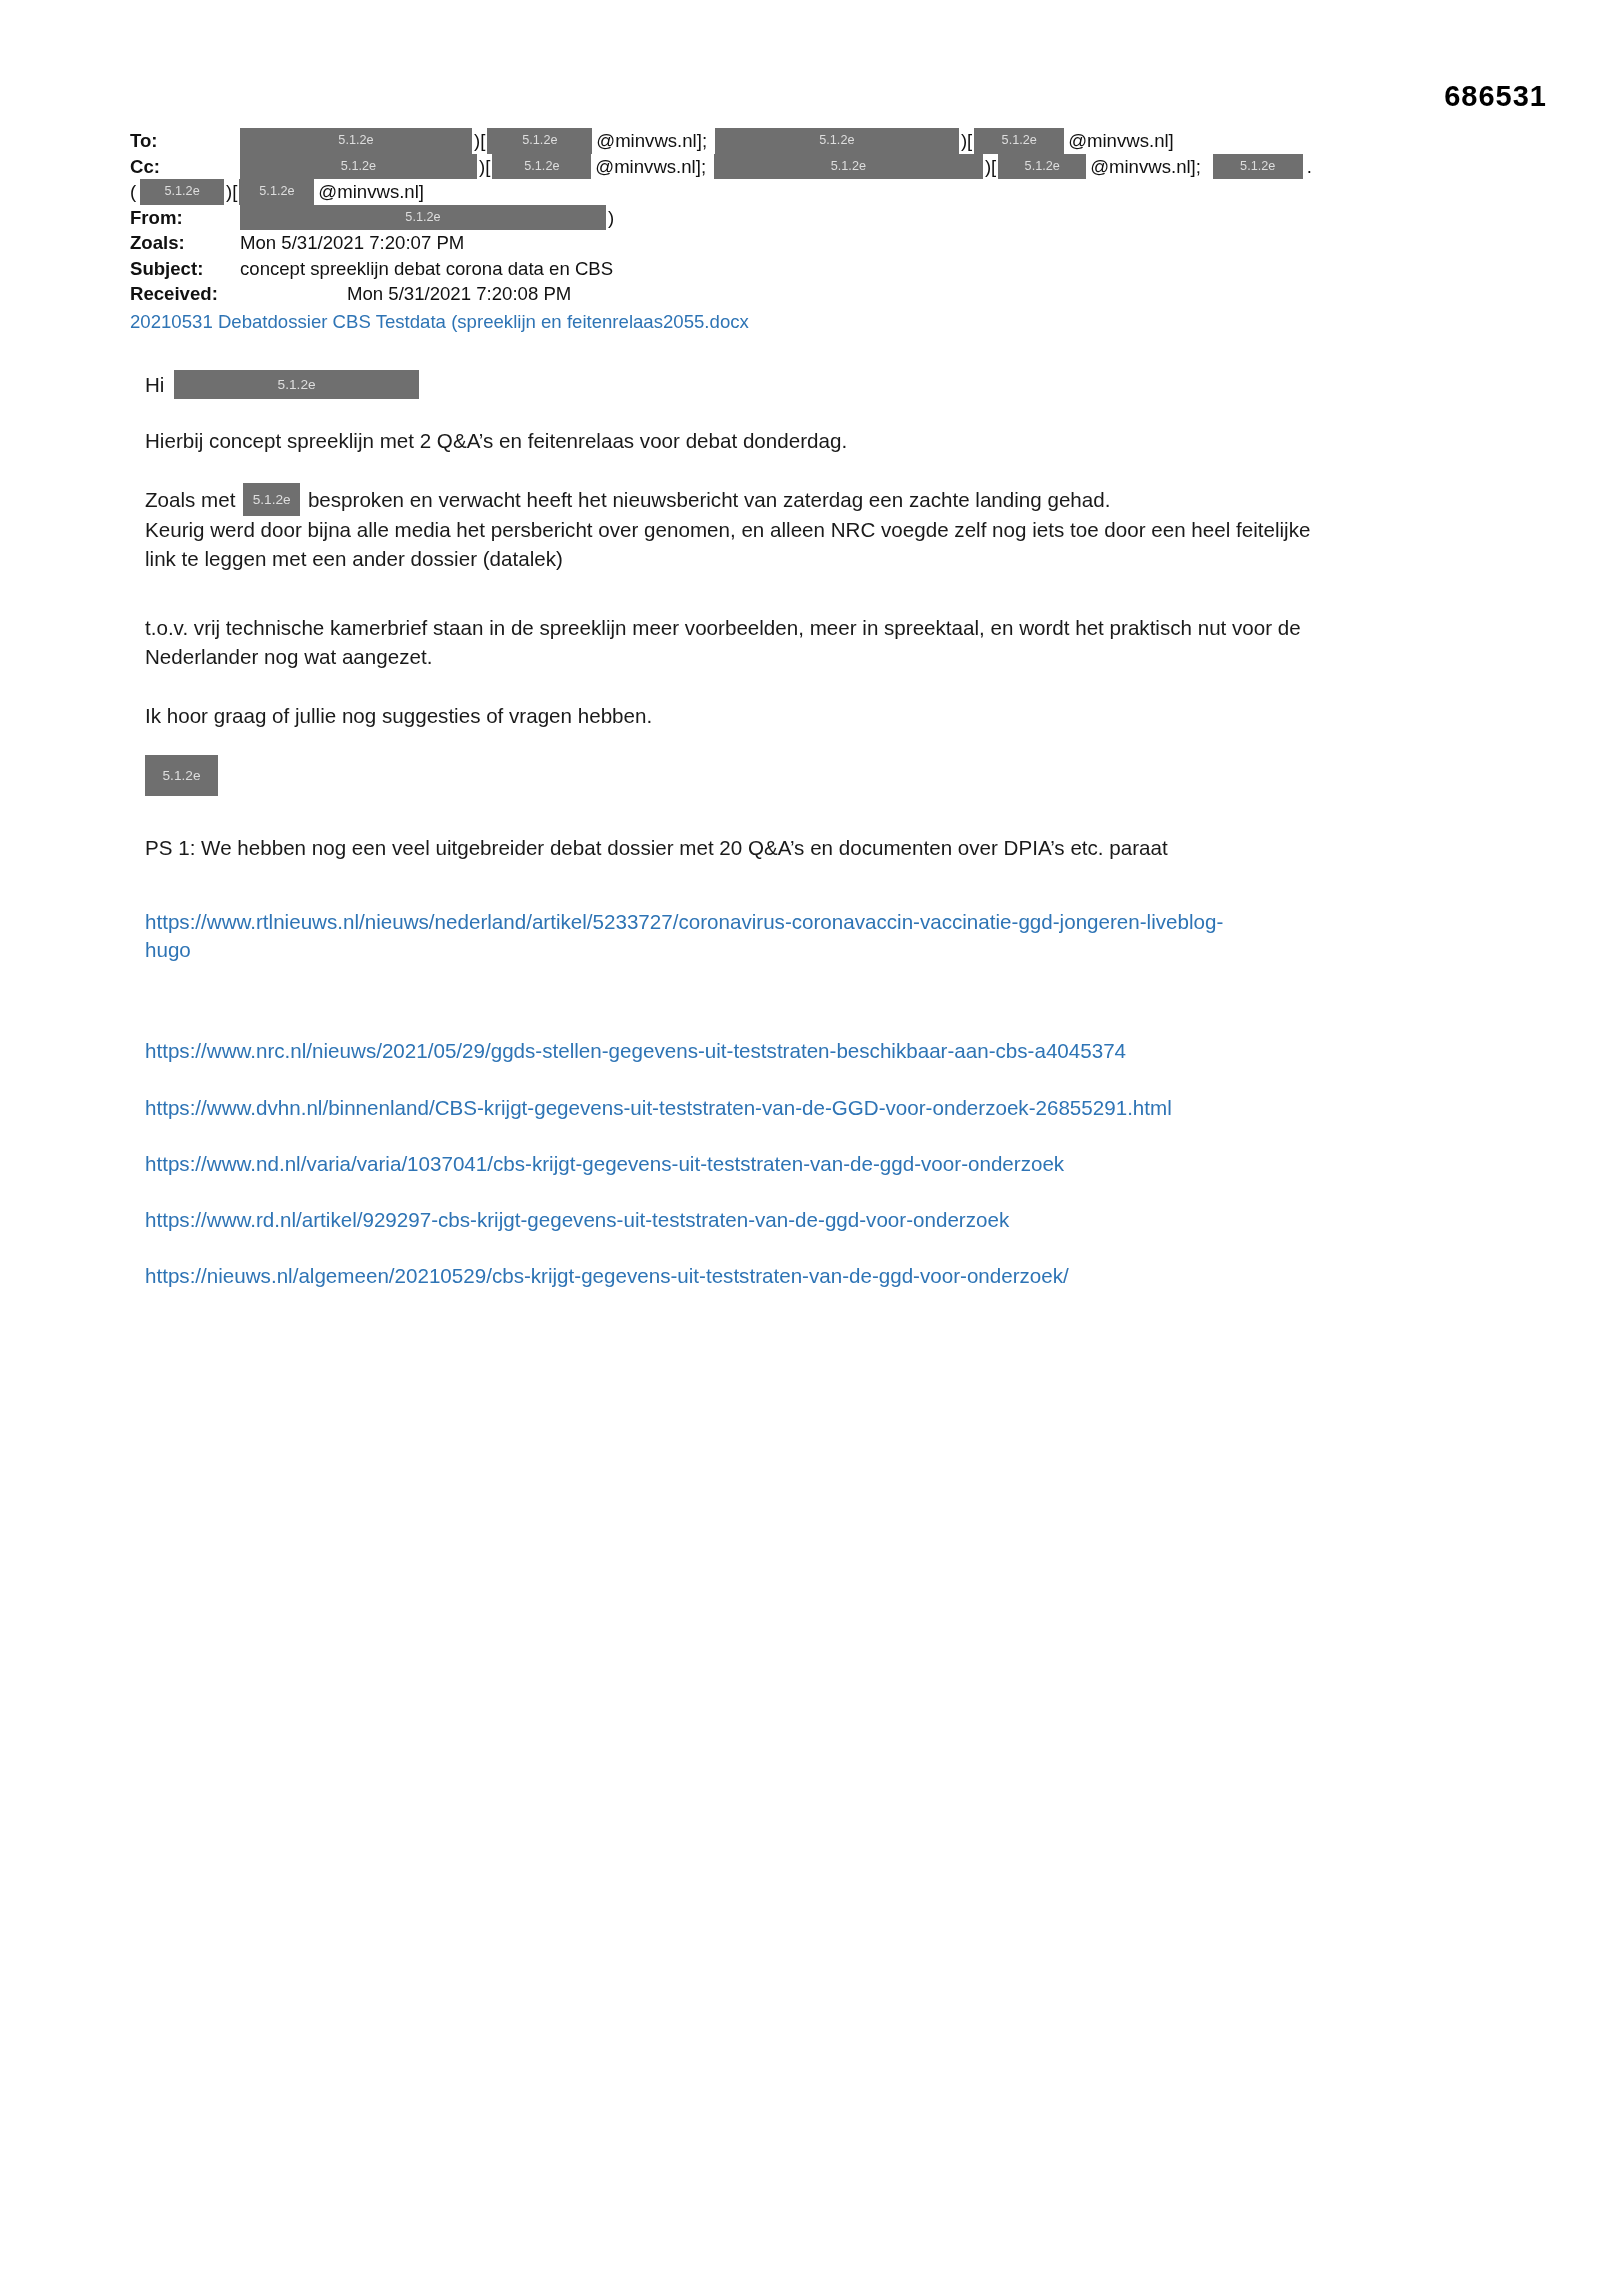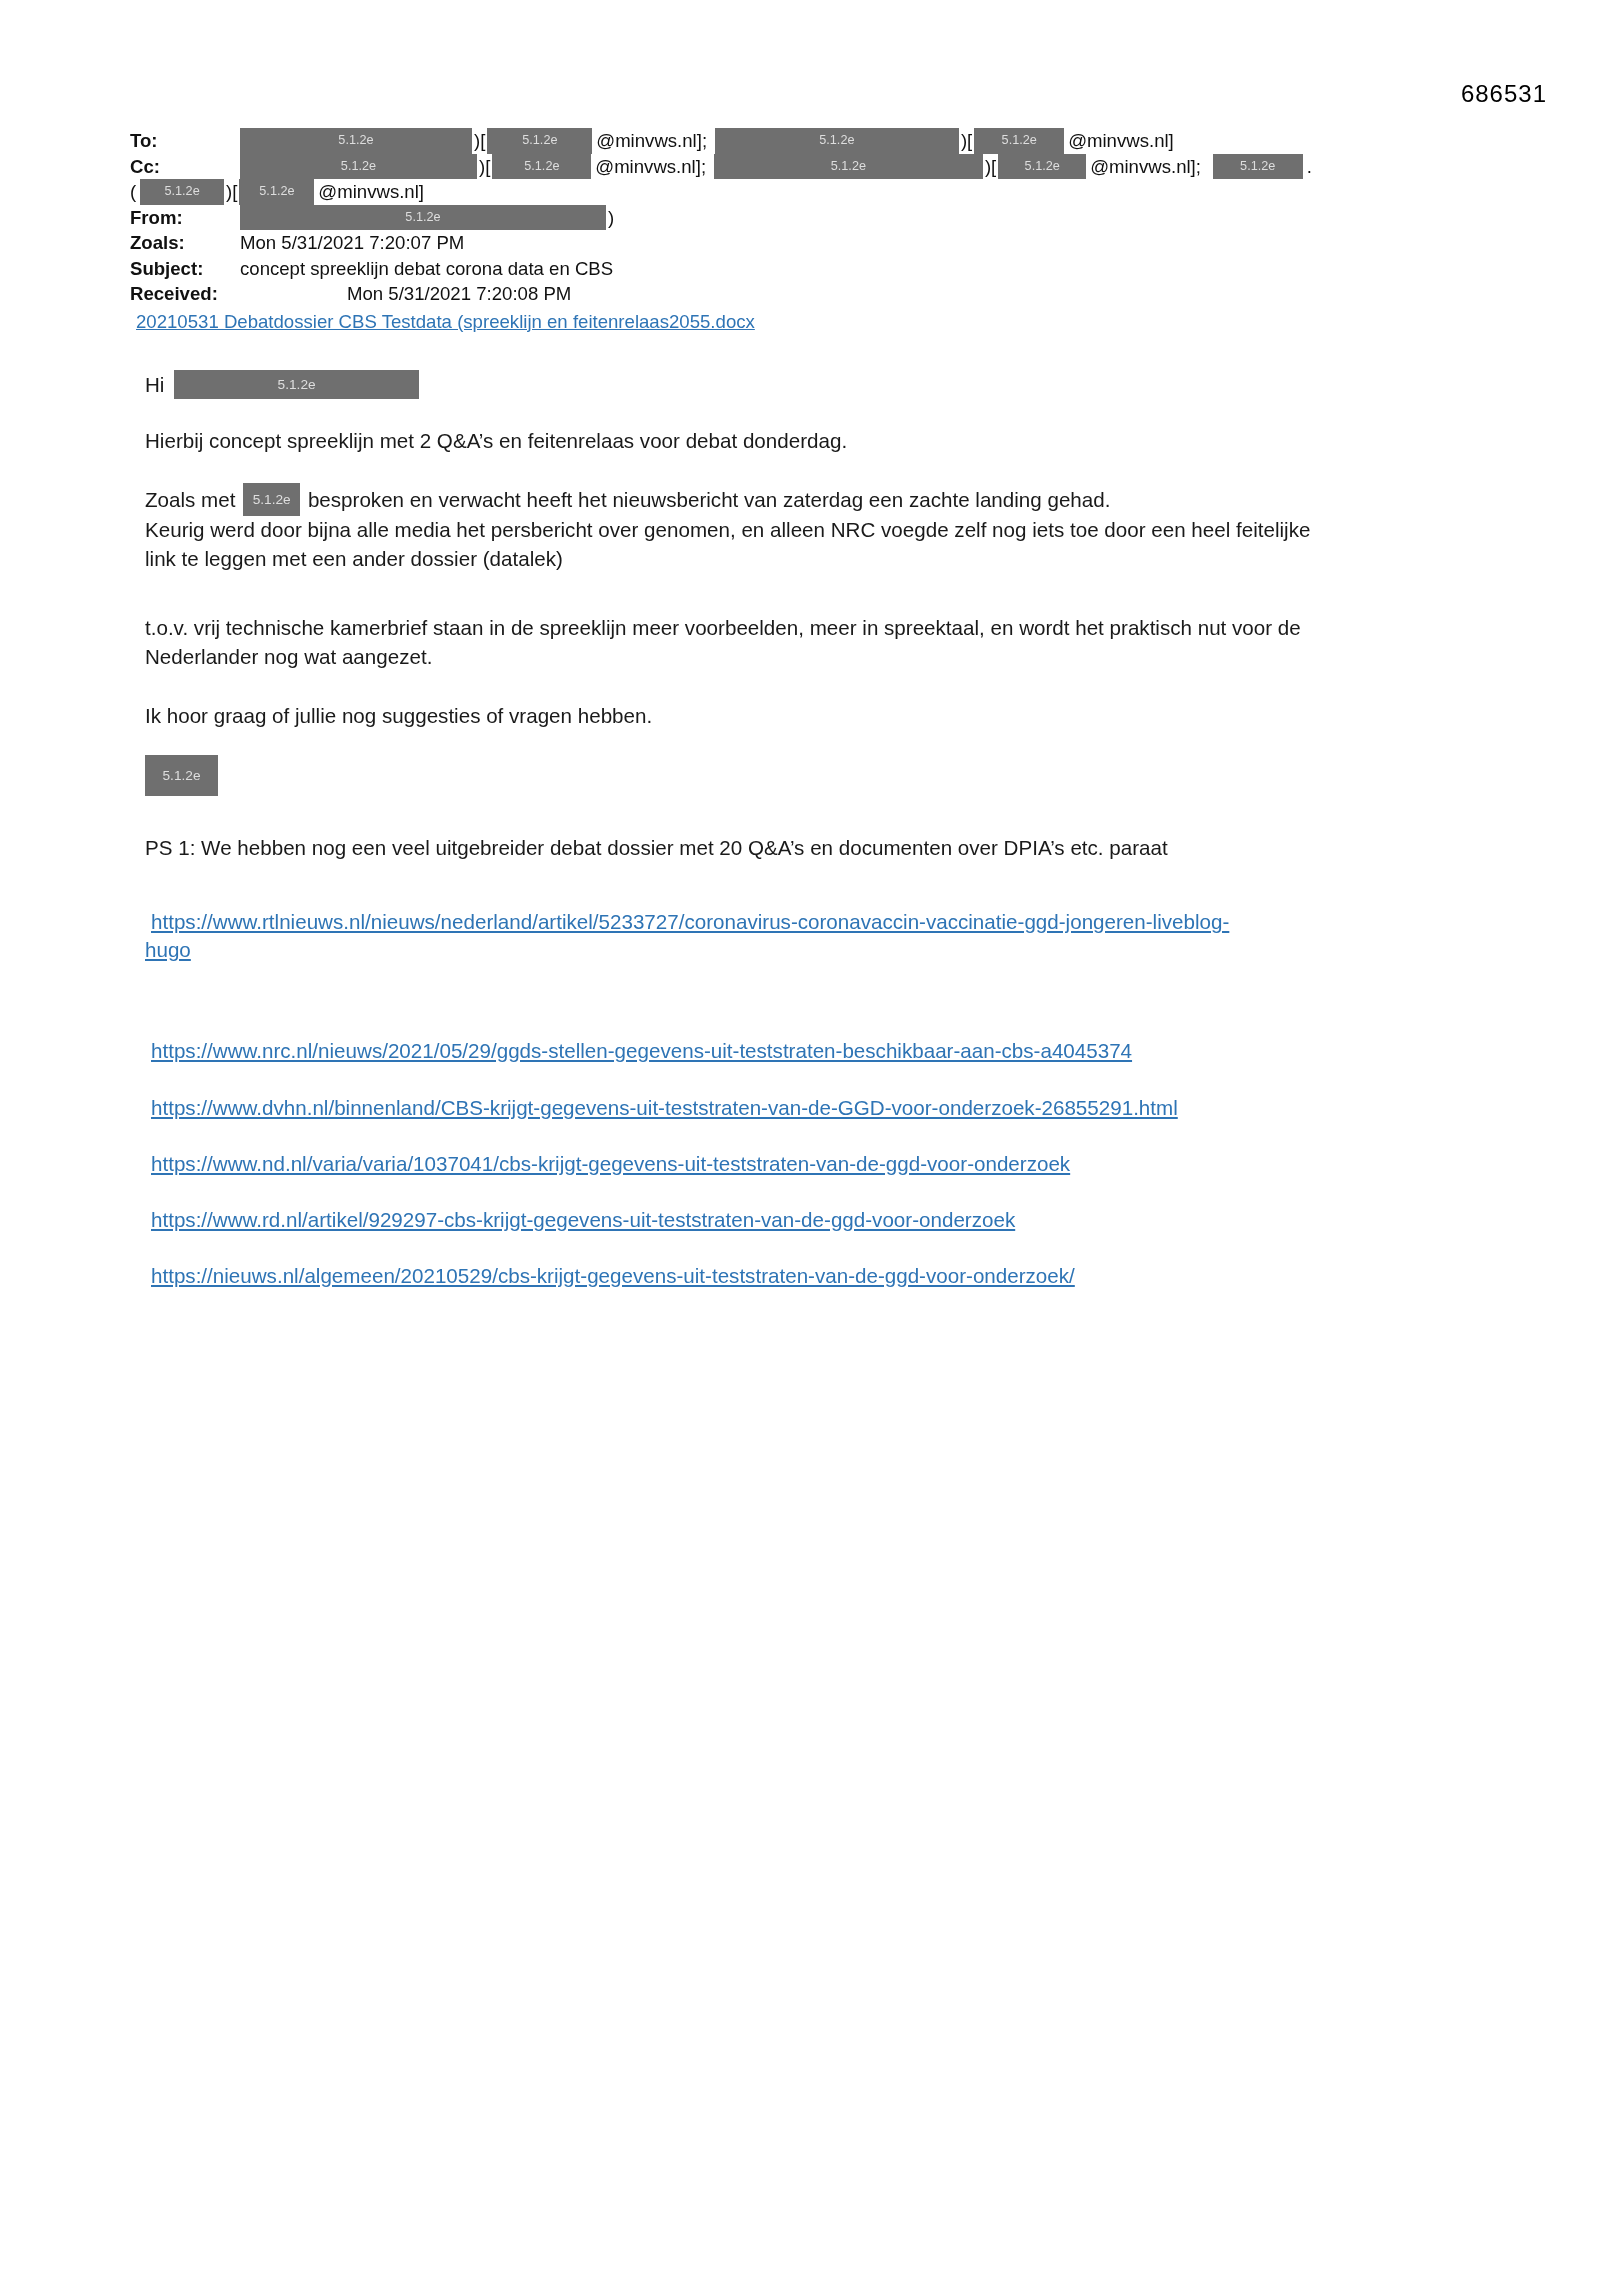--- a/index.html
+++ b/index.html
@@ -8,42 +8,42 @@
     width: 1621px; height: 2292px;
     background: #ffffff;
     position: relative;
     font-family: "Liberation Sans", sans-serif;
     color: #141414;
   }
   .page { position: absolute; inset: 0; background: #ffffff; }
 
   .doc-number {
     position: absolute; top: 80px; right: 74px;
-    font-size: 24px; font-weight: 400; letter-spacing: 1px; color: #000;
+    font-size: 29px; font-weight: 700; letter-spacing: 1px; color: #000;
   }
 
   
   .hdr {
     position: absolute; left: 130px; top: 128px; width: 1372px;
     font-size: 18.6px; line-height: 25.5px; color: #111;
   }
   .hrow { display: flex; align-items: flex-end; height: 25.5px; white-space: nowrap; }
   .hlabel { display: inline-block; width: 110px; font-weight: bold; flex: 0 0 auto; }
   .hlabel.wide { width: 217px; }
   .hseg { display: inline-block; line-height: 25.5px; }
   .redact {
     display: inline-flex; align-items: center; justify-content: center;
     background: #6f6f6f; color: #dedede;
     font-size: 12.7px; height: 25.5px; vertical-align: top; flex: 0 0 auto;
   }
   .gap2 { margin-left: 2px; } .gap4 { margin-left: 3.9px; } .gap8 { margin-left: 7.8px; } .gap12 { margin-left: 11.8px; }
 
   .attach-row { margin-top: 2px; }
   a.doclink, a.weblink {
-    color: #2e74b5; text-decoration: underline; cursor: pointer; margin-left: 6px;
+    color: #2e74b5; cursor: pointer;
   }
 
   
   .mailbody { position: absolute; left: 145px; top: 0; width: 1333px; font-size: 20.6px; color: #1a1a1a; }
   .bline { position: absolute; left: 0; line-height: 29px; width: 1333px; }
   .redact-inline {
     display: inline-flex; align-items: center; justify-content: center;
     background: #6f6f6f; color: #dedede; font-size: 13.7px;
     vertical-align: middle; position: relative; top: -2px;
   }

